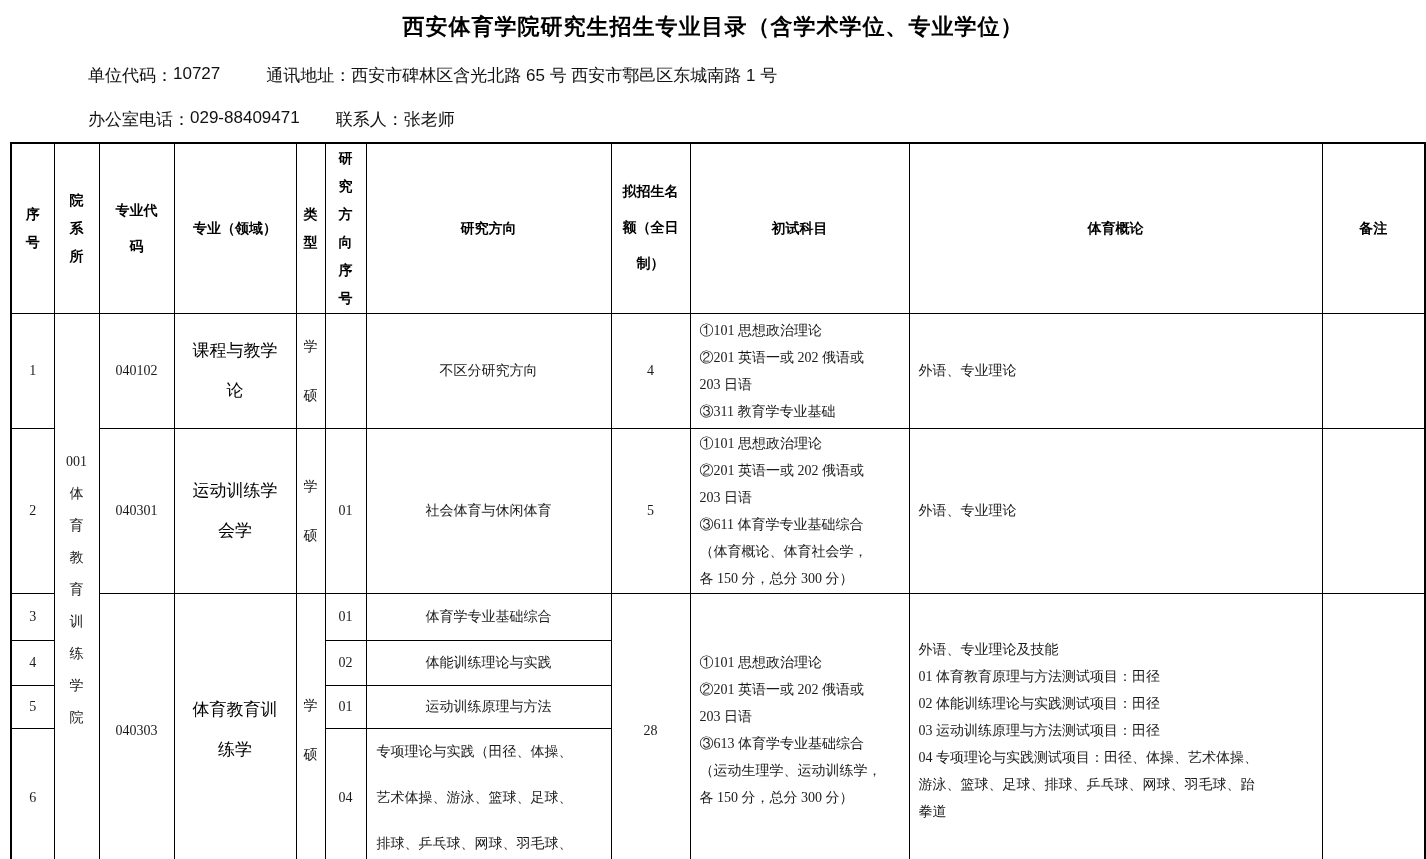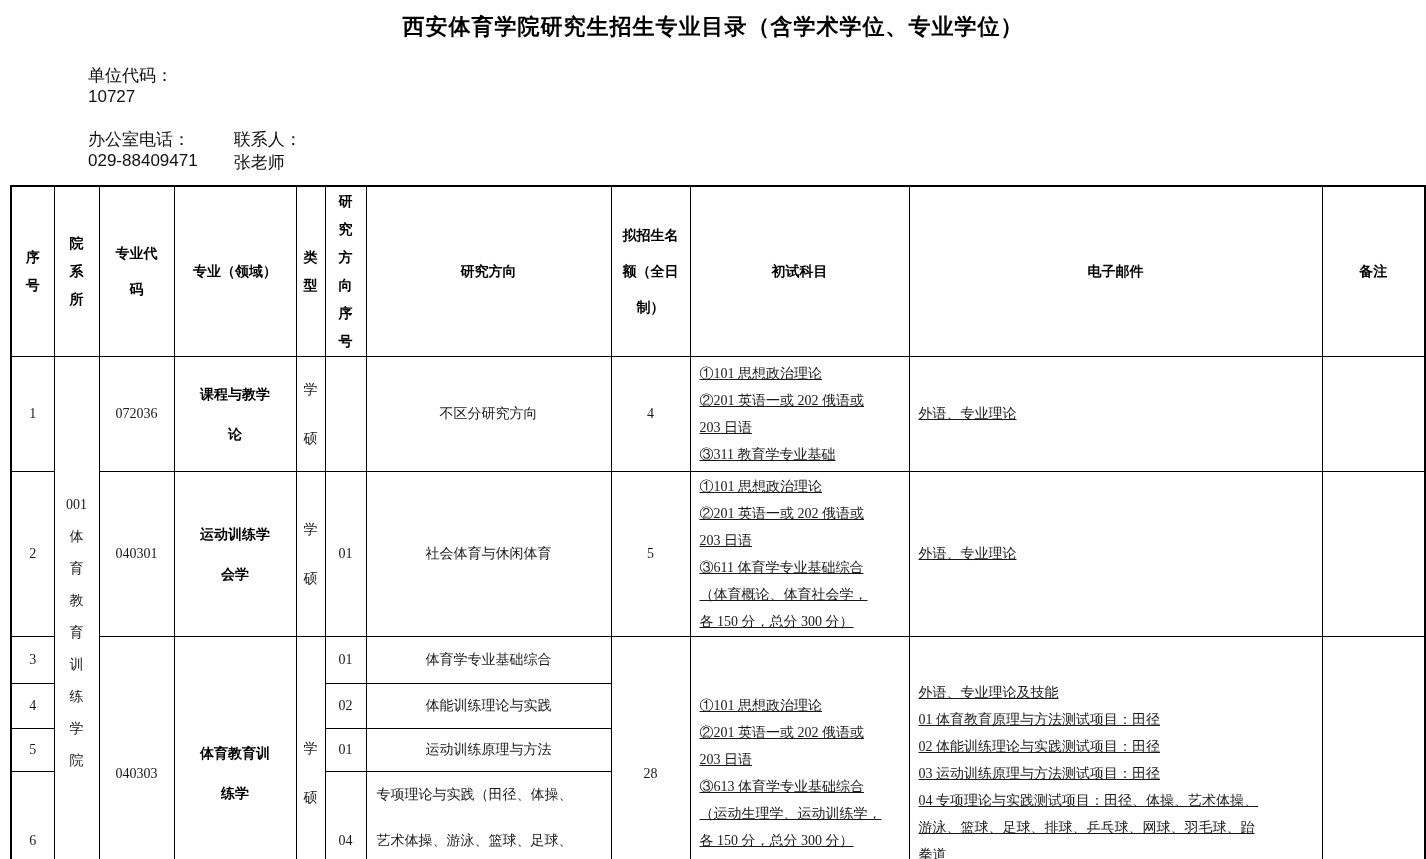--- a/index.html
+++ b/index.html
@@ -17,21 +17,21 @@
   }
   .info-line{
     display:flex;
     margin-left:88px;
     font-size:17px;
     color:#111;
     white-space:pre;
   }
   .info-line1{ margin-top:22px; column-gap:46px; }
   .info-line2{ margin-top:21px; column-gap:36px; }
-  .info-pair{ display:flex;flex-direction:column; }
+  .info-pair{ display:flex; }
 
   table.catalog{
     margin:11px 0 0 10px;
     width:1414px;
     border-collapse:collapse;
     table-layout:fixed;
     border:2px solid #000;
   }
   .catalog th, .catalog td{
     border:1px solid #000;
@@ -47,41 +47,42 @@
     font-weight:bold;
     font-size:14px;
     line-height:28px;
     color:#000;
   }
   .catalog td{
     font-family:"Liberation Serif","DejaVu Serif",serif;
     font-size:14px;
     line-height:27px;
   }
-  th.hdr-quota{ line-height:36px; }
+  th.hdr-quota{ line-height:36px;font-family:Liberation Serif, serif; }
   th.hdr-code{ line-height:36px;text-align:center; }
-  td.left{ text-align:left; padding:0 9px;text-decoration:underline; }
+  td.left{ text-align:left; padding:0 9px; }
   td.major{
     font-family:"Liberation Sans","DejaVu Sans",sans-serif;
-    font-weight:bold;
-    font-size:14px;
+    font-weight:normal;
+    font-size:17px;
     line-height:40px;
     color:#000;
   }
   td.type{ line-height:49px; }
   td.dept{ line-height:32px; }
   td.dir04{ line-height:46px; text-align:left; padding:0 10px; }
 </style>
 </head>
 <body>
 
 <div class="doc-title">西安体育学院研究生招生专业目录（含学术学位、专业学位）</div>
 
 <div class="info-line info-line1">
   <span class="info-pair"><span>单位代码：</span><span>10727</span></span>
+  <span class="info-pair"><span>通讯地址：</span><span>西安市碑林区含光北路 65 号 西安市鄠邑区东城南路 1 号</span></span>
 </div>
 
 <div class="info-line info-line2">
   <span class="info-pair"><span>办公室电话：</span><span>029-88409471</span></span>
   <span class="info-pair"><span>联系人：</span><span>张老师</span></span>
 </div>
 
 <table class="catalog">
   <colgroup>
     <col style="width:43px">
@@ -113,36 +114,36 @@
 究
 方
 向
 序
 号</th>
     <th>研究方向</th>
     <th class="hdr-quota">拟招生名
 额（全日
 制）</th>
     <th>初试科目</th>
-    <th>电子邮件</th>
+    <th>体育概论</th>
     <th>备注</th>
   </tr>
 
   <tr style="height:115px">
     <td>1</td>
     <td class="dept" rowspan="6">001
 体
 育
 教
 育
 训
 练
 学
 院</td>
-    <td>072036</td>
+    <td>040102</td>
     <td class="major">课程与教学
 论</td>
     <td class="type">学
 硕</td>
     <td></td>
     <td>不区分研究方向</td>
     <td>4</td>
     <td class="left">①101 思想政治理论
 ②201 英语一或 202 俄语或
 203 日语

